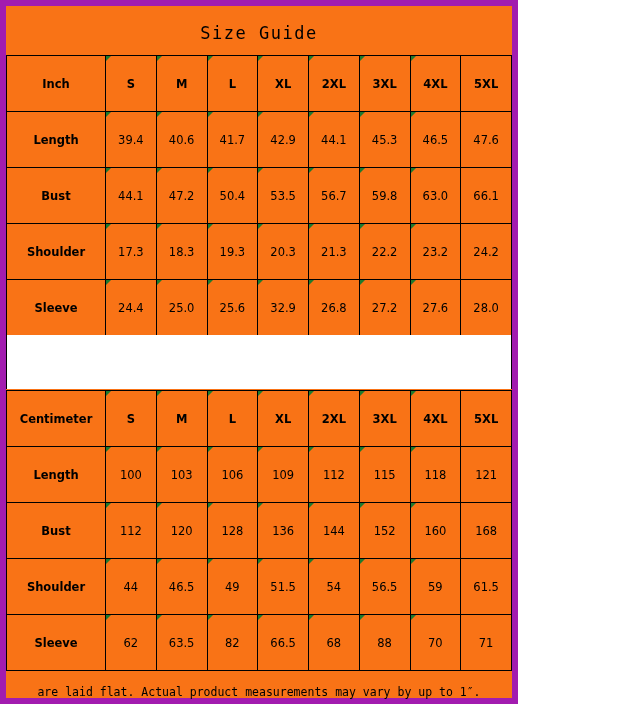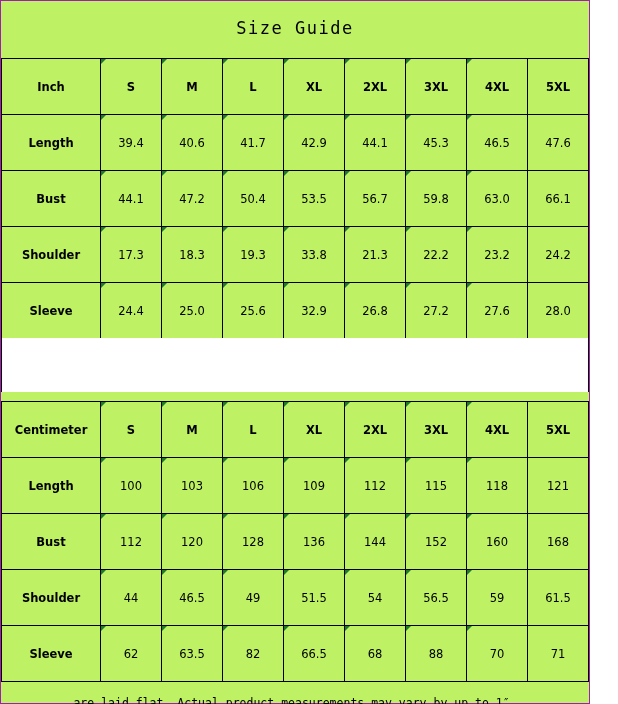--- a/index.html
+++ b/index.html
@@ -9,42 +9,41 @@
   }
   body {
     width: 618px;
     height: 704px;
     font-family: "DejaVu Sans Mono", monospace;
     color: #000000;
     overflow: hidden;
   }
   .page {
     position: relative;
-    width: 590px;
+    width: 518px;
     height: 704px;
     box-sizing: border-box;
-    border: 1px solid #a21caf;
-    background: #bef264;
+    border: 6px solid #a21caf;
+    background: #f97316;
   }
   .title {
     text-align: center;
     font-size: 17px;
     letter-spacing: 1.5px;
     padding-top: 17px;
     padding-bottom: 12px;
     font-weight: normal;
     margin: 0;
     font-family: "DejaVu Sans Mono", monospace;
   }
   table.sizes {
     width: 100%;
     border-collapse: collapse;
     table-layout: fixed;
     font-size: 11.5px;
-    margin-top: 8px;
   }
   table.sizes td {
     border: 1px solid #000000;
     text-align: center;
     height: 53px;
     position: relative;
     font-family: "DejaVu Sans", sans-serif;
   }
   table.sizes td.unit-head,
   table.sizes td.row-head {
@@ -127,21 +126,21 @@
         <td class="val tick">56.7</td>
         <td class="val tick">59.8</td>
         <td class="val tick">63.0</td>
         <td class="val">66.1</td>
       </tr>
       <tr>
         <td class="row-head col-first">Shoulder</td>
         <td class="val tick">17.3</td>
         <td class="val tick">18.3</td>
         <td class="val tick">19.3</td>
-        <td class="val tick">33.8</td>
+        <td class="val tick">20.3</td>
         <td class="val tick">21.3</td>
         <td class="val tick">22.2</td>
         <td class="val tick">23.2</td>
         <td class="val">24.2</td>
       </tr>
       <tr>
         <td class="row-head col-first">Sleeve</td>
         <td class="val tick">24.4</td>
         <td class="val tick">25.0</td>
         <td class="val tick">25.6</td>

